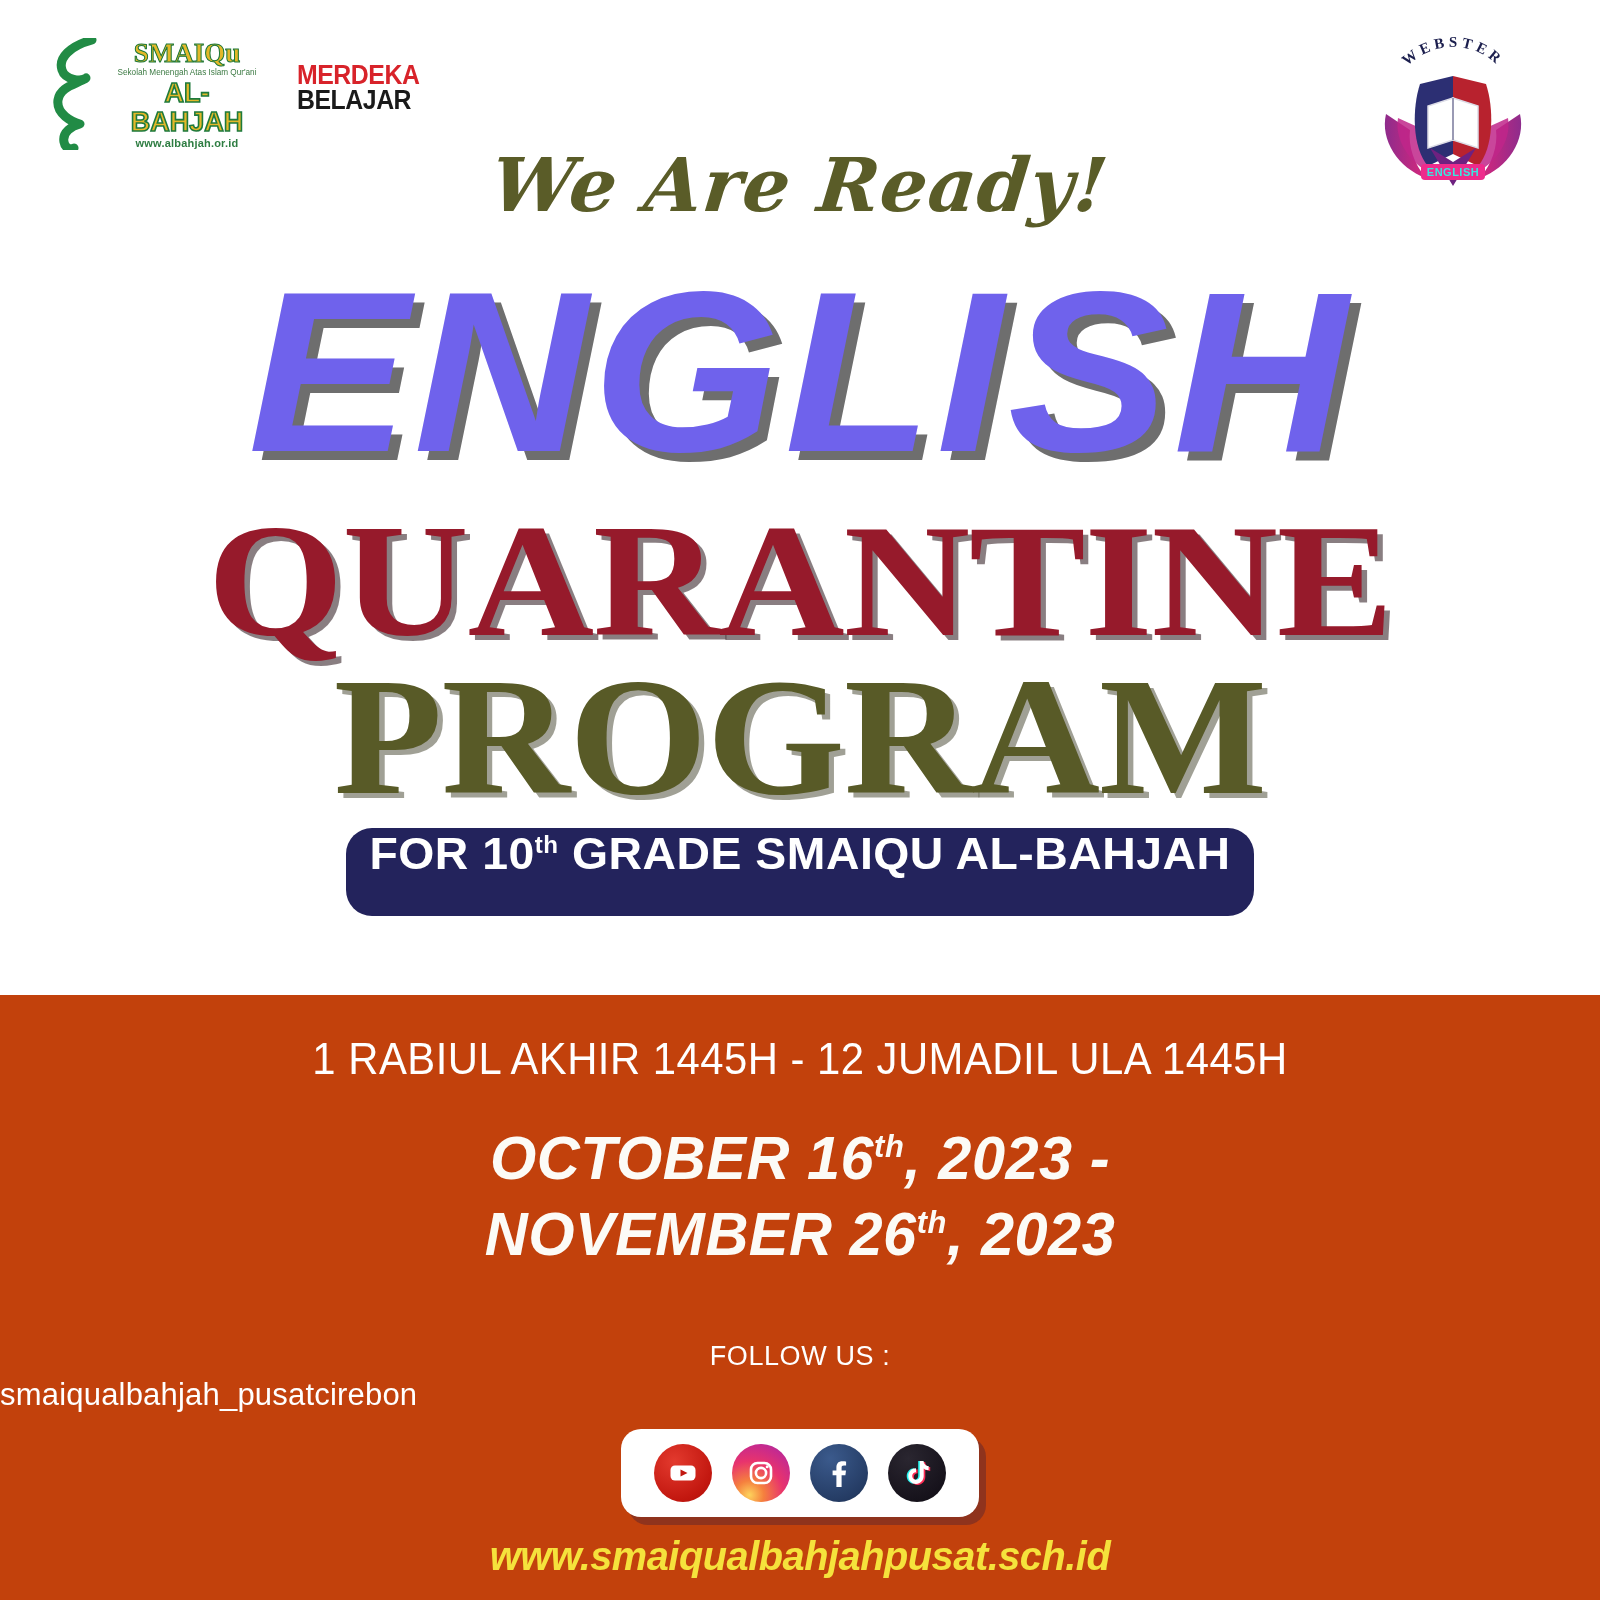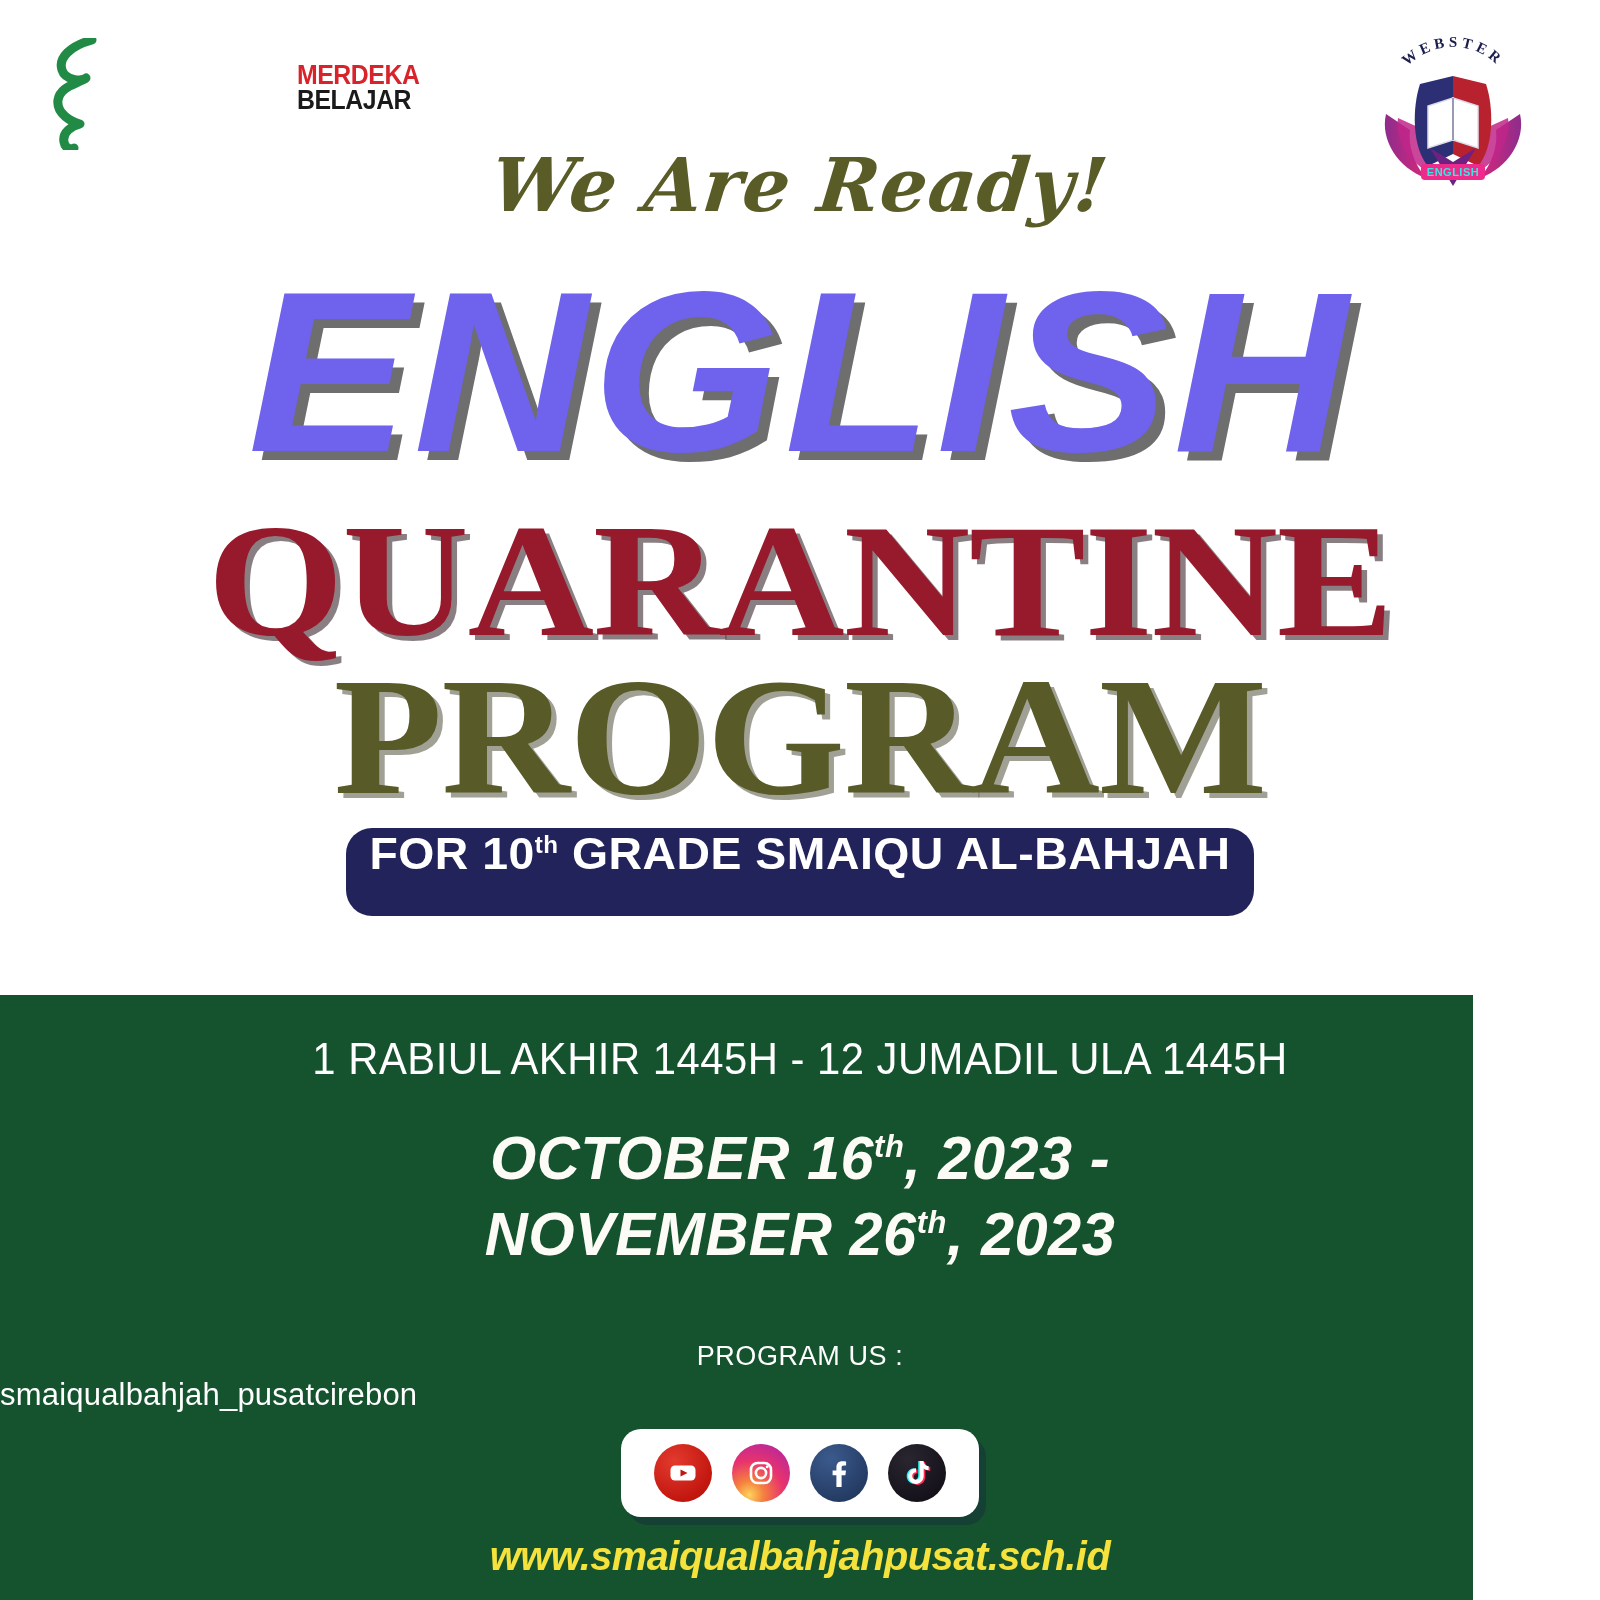--- a/index.html
+++ b/index.html
@@ -213,23 +213,23 @@
   .grade-pill-text sup {
     font-size: 0.52em;
     vertical-align: super;
   }
 
   
   .purple-area {
     position: absolute;
     left: 0;
     top: 995px;
-    width: 1473px;
+    width: 1600px;
     height: 605px;
-    background: #14532d;
+    background: #c2410c;
   }
 
   .hijri-date {
     position: absolute;
     left: 0;
     top: 38px;
     width: 1600px;
     text-align: center;
     font-family: "Liberation Sans", sans-serif;
     font-weight: normal;
@@ -331,20 +331,26 @@
 <body>
 
 <div id="poster">
 
   <div class="white-area">
 
     <div class="logo-smaiqu">
       <svg class="ribbon" viewBox="0 0 52 112">
         <path d="M40 2 C18 8, 6 20, 10 32 C13 42, 30 44, 34 40 C26 46, 8 48, 6 62 C4 76, 20 84, 28 86 C20 88, 10 94, 12 104 C13 110, 18 112, 22 110" fill="none" stroke="#218B45" stroke-width="9" stroke-linecap="round" stroke-linejoin="round"></path>
       </svg>
+      <div class="txtblock">
+        <div class="smaiqu-word">SMAIQu</div>
+        <div class="smaiqu-tagline">Sekolah Menengah Atas Islam Qur'ani</div>
+        <div class="albahjah-word">AL-BAHJAH</div>
+        <div class="albahjah-url">www.albahjah.or.id</div>
+      </div>
     </div>
 
     <div class="logo-merdeka">
       <div class="merdeka-line1">MERDEKA</div>
       <div class="merdeka-line2">BELAJAR</div>
     </div>
 
     <div class="logo-webster">
       <svg viewBox="0 0 170 160" width="170" height="160">
         <defs>
@@ -397,21 +403,21 @@
 
   <div class="purple-area">
 
     <div class="hijri-date">1 RABIUL AKHIR 1445H - 12 JUMADIL ULA 1445H</div>
 
     <div class="greg-date">
       <div><span>OCTOBER 16</span><sup>th</sup><span>, 2023 -</span></div>
       <div><span>NOVEMBER 26</span><sup>th</sup><span>, 2023</span></div>
     </div>
 
-    <div class="follow-label">PROGRAM US :</div>
+    <div class="follow-label">FOLLOW US :</div>
     <div class="follow-handle">smaiqualbahjah_pusatcirebon</div>
 
     <div class="social-card">
 
       <div class="social-icon ic-youtube">
         <svg width="34" height="34" viewBox="0 0 34 34">
           <rect x="4.5" y="9.5" width="25" height="15" rx="4.5" fill="#FFFFFF"></rect>
           <path d="M14.5 13.5 L21.5 17 L14.5 20.5 Z" fill="#C2170F"></path>
         </svg>
       </div>

